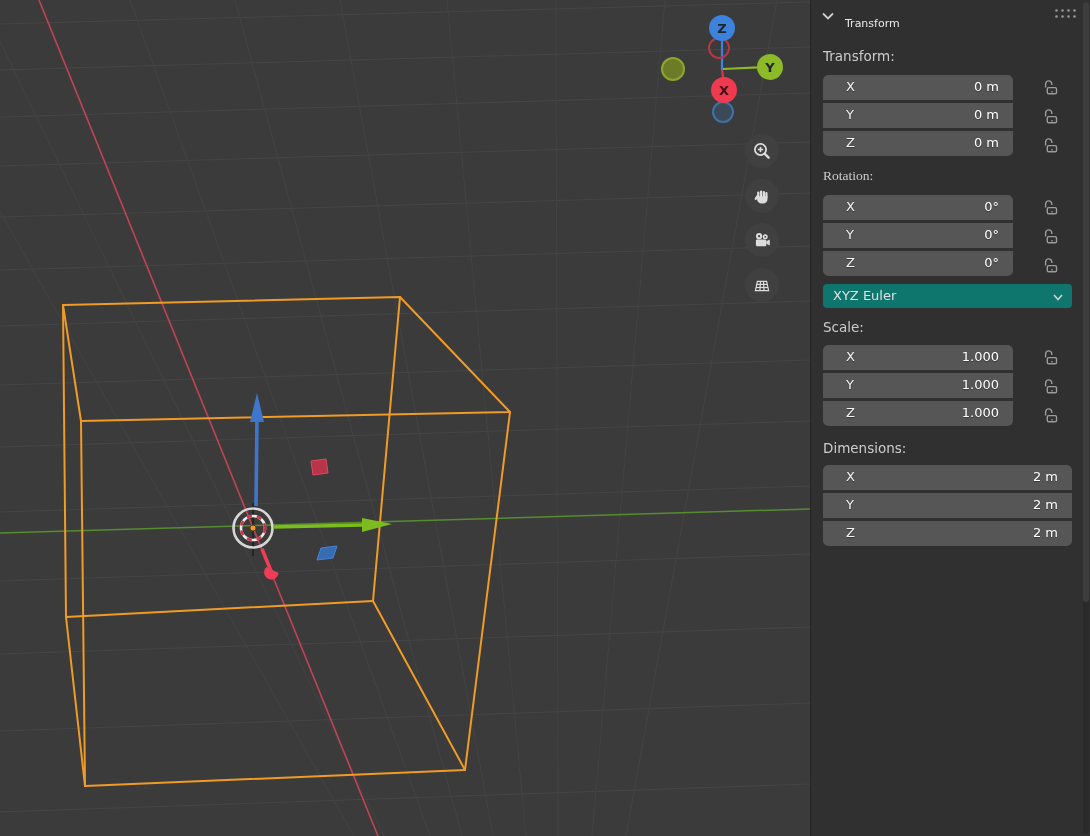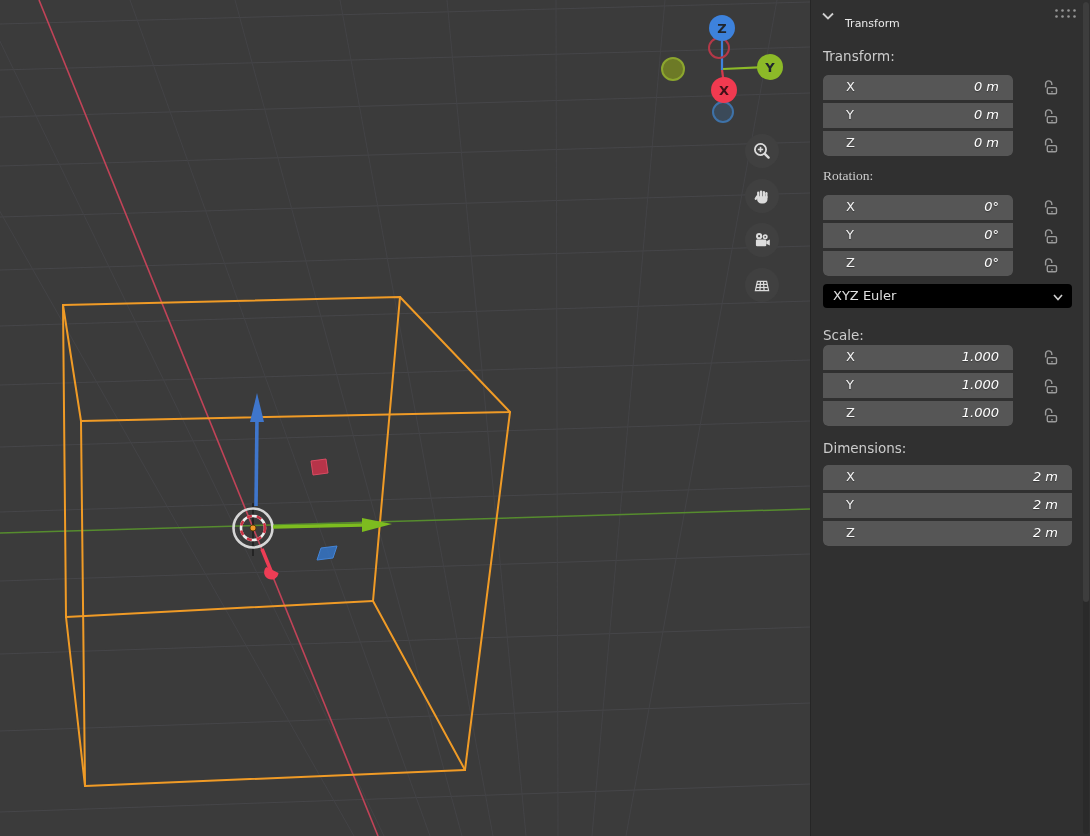--- a/index.html
+++ b/index.html
@@ -49,27 +49,27 @@
   .fgroup { position:absolute; left:12px; border-radius:5px; overflow:hidden; }
   .fgroup.narrow { width:190px; }
   .fgroup.wide   { width:249px; }
   .frow { position:relative; height:25px; margin-bottom:3px; background:#565656;
           font-size:13px; cursor:ew-resize; }
   .frow:first-child { border-top-left-radius:5px; border-top-right-radius:5px; }
   .frow:last-child  { margin-bottom:0; border-bottom-left-radius:5px; border-bottom-right-radius:5px; }
   .frow .axis { position:absolute; left:23px; top:4px; color:#f2f2f2;
                 text-shadow:0 1px 1px rgba(0,0,0,.35); }
   .frow .val  { position:absolute; right:14px; top:4px; color:#ffffff;
-                text-shadow:0 1px 1px rgba(0,0,0,.35);font-style:italic; }
+                text-shadow:0 1px 1px rgba(0,0,0,.35); }
 
   .lockcol { position:absolute; left:230px; width:20px; }
   .lockbtn { position:absolute; left:0; width:20px; height:20px; cursor:pointer; }
   .lockbtn:nth-child(1){ top:2px; } .lockbtn:nth-child(2){ top:31px; } .lockbtn:nth-child(3){ top:60px; }
 
-  .dropdown { position:absolute; left:12px; width:249px; height:24px; background:#000000;
+  .dropdown { position:absolute; left:12px; width:249px; height:24px; background:#0f766e;
               border-radius:4px; font-size:13px; color:#e0e0e0; cursor:pointer; }
   .dropdown .dd-label { position:absolute; left:10px; top:4px; }
   .dropdown .dd-chev { position:absolute; right:8px; top:7px; }
 </style>
 </head>
 <body>
 
 <div class="app">
 
   <div class="viewport">
@@ -320,21 +320,21 @@
           </svg>
       </div>
     </div>
     <div class="dropdown" style="top:284px;">
       <span class="dd-label">XYZ Euler</span>
       <svg class="dd-chev" width="12" height="12" viewBox="0 0 12 12">
         <polyline points="2,4 6,8.5 10,4" fill="none" stroke="#cfcfcf" stroke-width="1.6"></polyline>
       </svg>
     </div>
 
-    <div class="sec-label" style="top:327px;">Scale:</div>
+    <div class="sec-label" style="top:319px;">Scale:</div>
     <div class="fgroup narrow" style="top:345px;">
       <div class="frow">
         <span class="axis">X</span>
         <span class="val">1.000</span>
       </div>
       <div class="frow">
         <span class="axis">Y</span>
         <span class="val">1.000</span>
       </div>
       <div class="frow">

